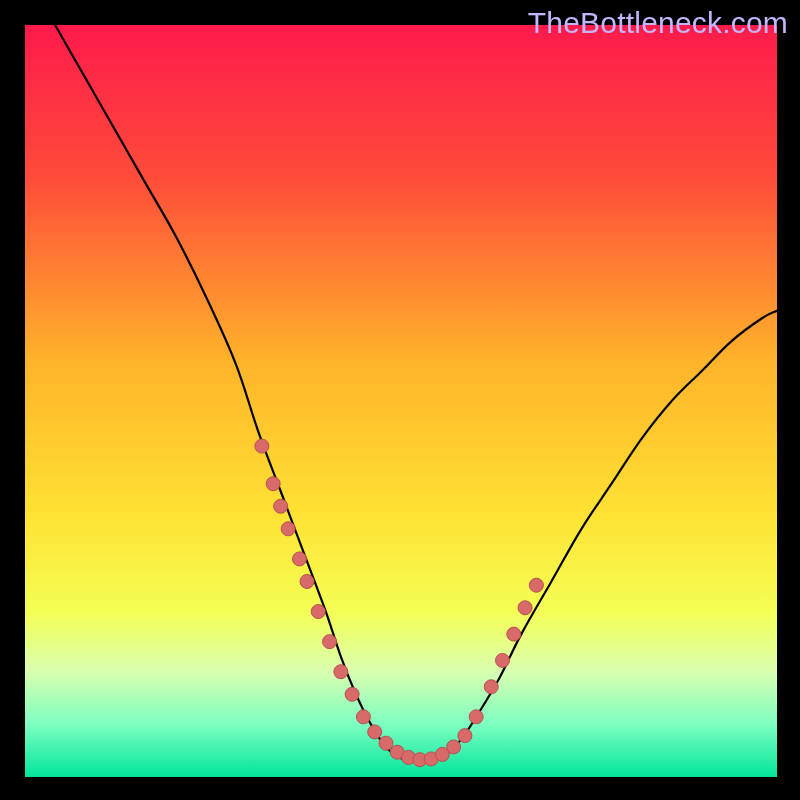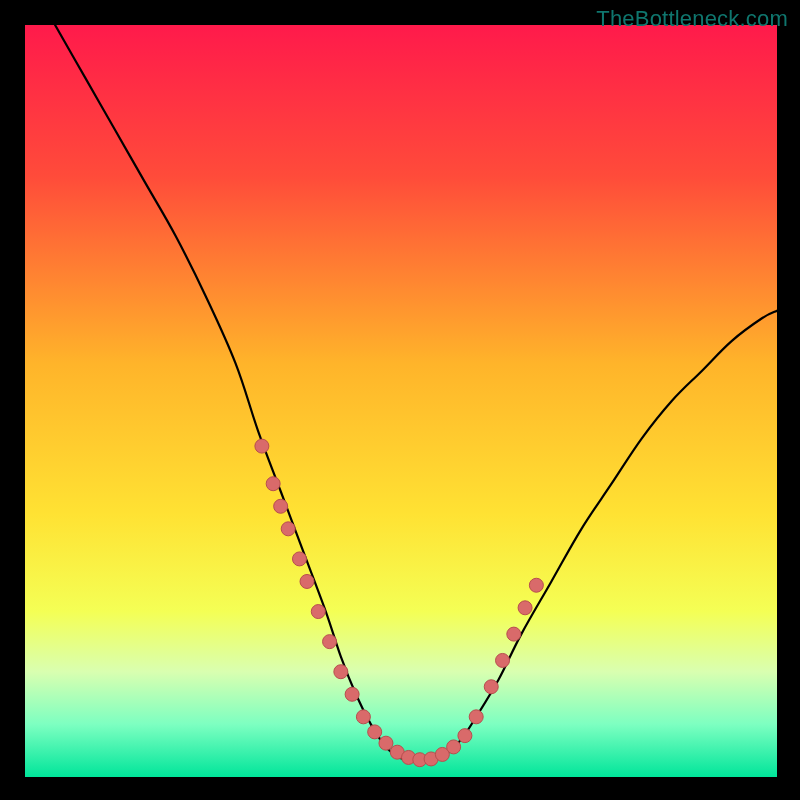--- a/index.html
+++ b/index.html
@@ -14,22 +14,22 @@
   .frame {
     position: relative;
     width: 800px;
     height: 800px;
     background: #000;
   }
   .watermark {
     position: absolute;
     top: 6px;
     right: 12px;
-    color: #0f766e;
-    font-size: 22px;
+    color: #c4b5fd;
+    font-size: 30px;
     font-weight: 500;
     letter-spacing: 0.2px;
     z-index: 5;
     user-select: none;
   }
   .plot-wrap {
     position: absolute;
     left: 25px;
     top: 25px;
     width: 752px;

